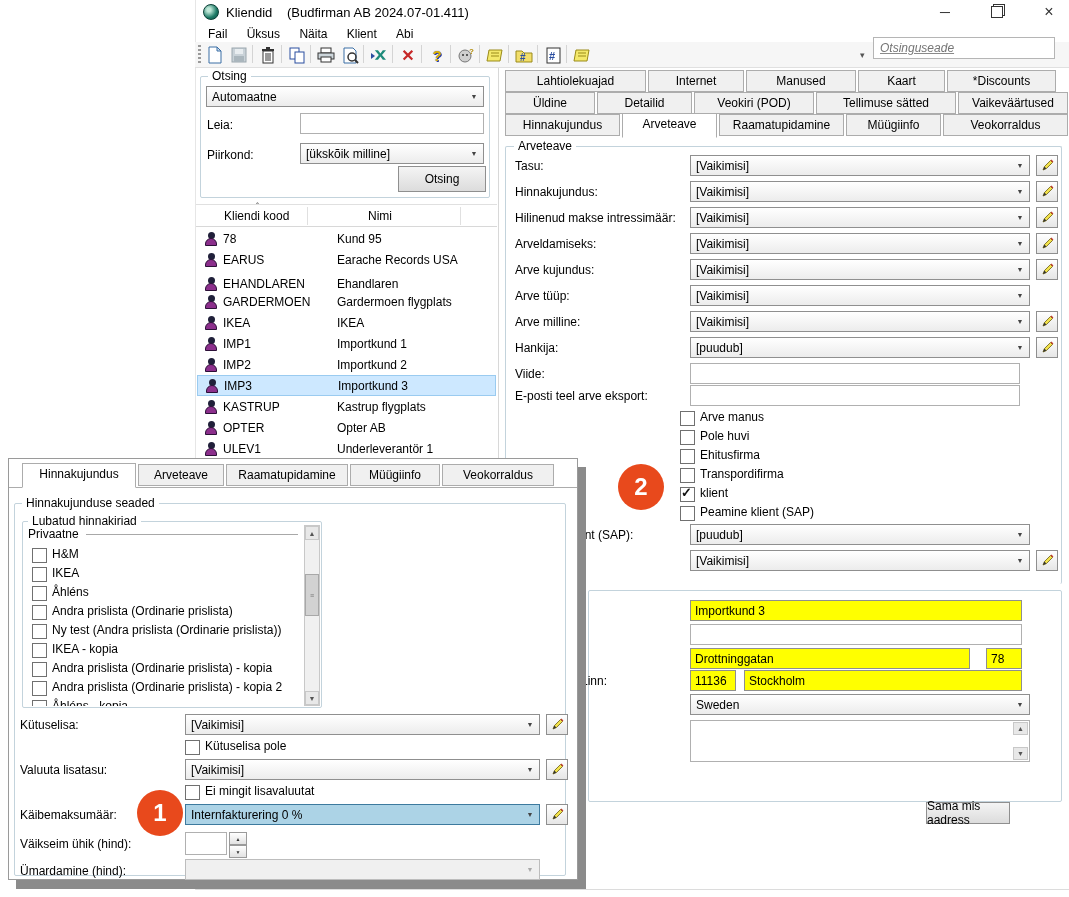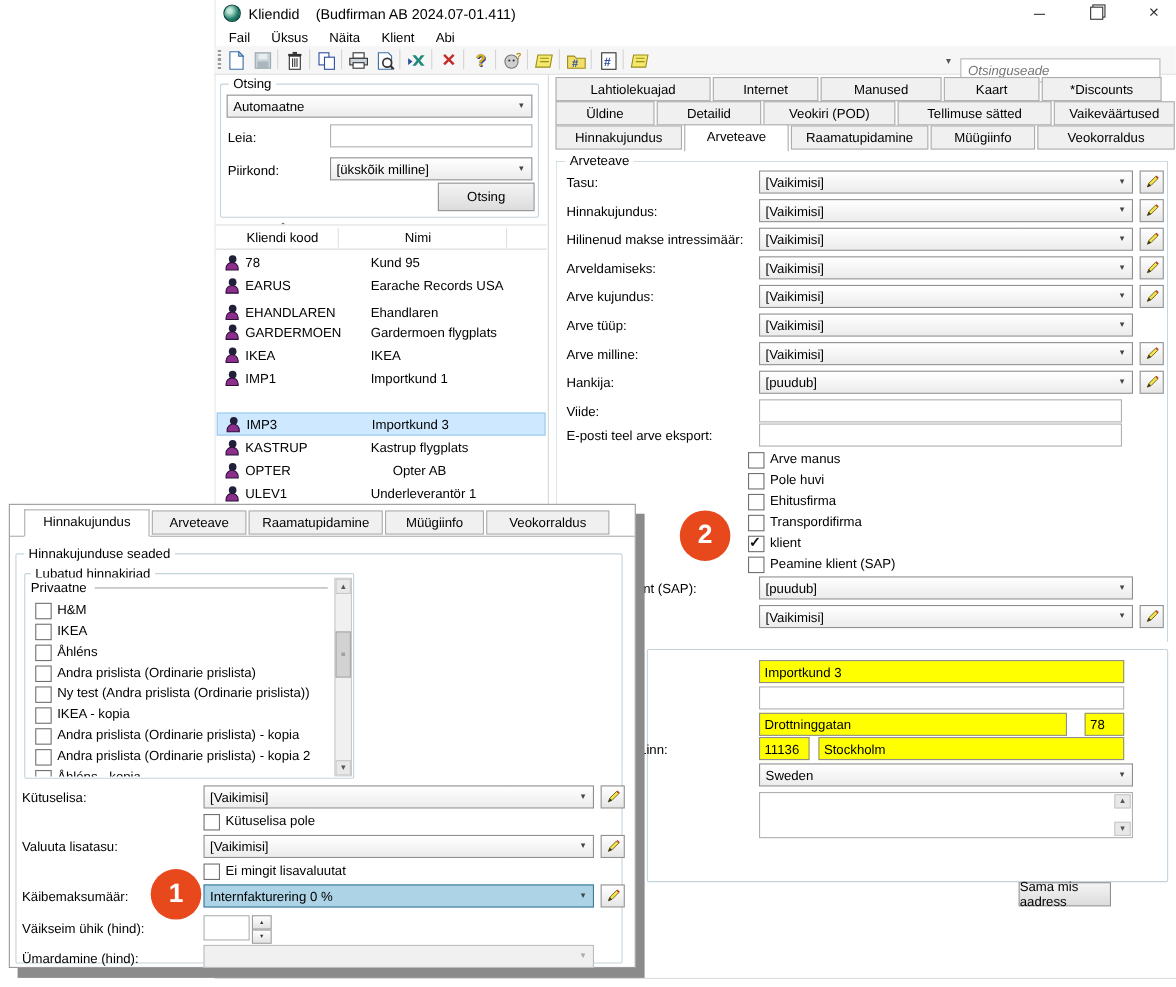--- a/index.html
+++ b/index.html
@@ -171,21 +171,21 @@
     </div>
   <div class="abs tbsep" style="left:566px;"></div>
   <div class="abs tbicon" style="left:572px;top:45px;">
     <svg width="18" height="15">
         <path d="M3 2 h13 l-2 11 h-13 z" fill="#f4e96b" stroke="#9a8b1a"></path>
         <line x1="5" y1="5" x2="13" y2="5" stroke="#9a8b1a"></line>
         <line x1="5" y1="8" x2="13" y2="8" stroke="#9a8b1a"></line>
       </svg>
     </div>
   <span class="abs caret" style="left:860px;top:50px;">▾</span>
-  <input class="abs searchbox" style="left: 873px; top: 53px;" placeholder="Otsinguseade">
+  <input class="abs searchbox" style="left: 873px; top: 37px; text-decoration: underline;" placeholder="Otsinguseade">
 
   <div class="abs group" style="left:200px;top:76px;width:290px;height:122px;"></div>
   <span class="abs gtitle" style="left:208px;top:69px;">Otsing</span>
   <div class="abs combo" style="left:206px;top:86px;width:278px;">
     <span>Automaatne</span>
       <span class="arr">▼</span>
   </div>
   <span class="abs lbl" style="left:207px;top:118px;">Leia:</span>
   <input class="abs tfield" style="left: 300px; top: 113px; width: 184px;">
   <span class="abs lbl" style="left:207px;top:148px;">Piirkond:</span>
@@ -226,34 +226,39 @@
     <div class="lrow abs" style="left:1px;top:107px;width:299px;">
         <span class="picon" style="margin-left:8px;"></span>
         <span class="abs" style="left:26px;">IKEA</span>
         <span class="abs" style="left:140px;">IKEA</span>
       </div>
     <div class="lrow abs" style="left:1px;top:128px;width:299px;">
         <span class="picon" style="margin-left:8px;"></span>
         <span class="abs" style="left:26px;">IMP1</span>
         <span class="abs" style="left:140px;">Importkund 1</span>
       </div>
+    <div class="lrow abs" style="left:1px;top:149px;width:299px;">
+        <span class="picon" style="margin-left:8px;"></span>
+        <span class="abs" style="left:26px;">IMP2</span>
+        <span class="abs" style="left:140px;">Importkund 2</span>
+      </div>
     <div class="lrow sel abs" style="left:1px;top:170px;width:299px;">
         <span class="picon" style="margin-left:8px;"></span>
         <span class="abs" style="left:26px;">IMP3</span>
         <span class="abs" style="left:140px;">Importkund 3</span>
       </div>
     <div class="lrow abs" style="left:1px;top:191px;width:299px;">
         <span class="picon" style="margin-left:8px;"></span>
         <span class="abs" style="left:26px;">KASTRUP</span>
         <span class="abs" style="left:140px;">Kastrup flygplats</span>
       </div>
     <div class="lrow abs" style="left:1px;top:212px;width:299px;">
         <span class="picon" style="margin-left:8px;"></span>
         <span class="abs" style="left:26px;">OPTER</span>
-        <span class="abs" style="left:140px;margin-left:20px;">Opter AB</span>
+        <span class="abs" style="left:140px;">Opter AB</span>
       </div>
     <div class="lrow abs" style="left:1px;top:233px;width:299px;">
         <span class="picon" style="margin-left:8px;"></span>
         <span class="abs" style="left:26px;">ULEV1</span>
         <span class="abs" style="left:140px;">Underleverantör 1</span>
       </div>
   </div>
 
   <div class="abs" style="left:498px;top:68px;width:1px;height:392px;background:#d8d8d8;"></div>
 

